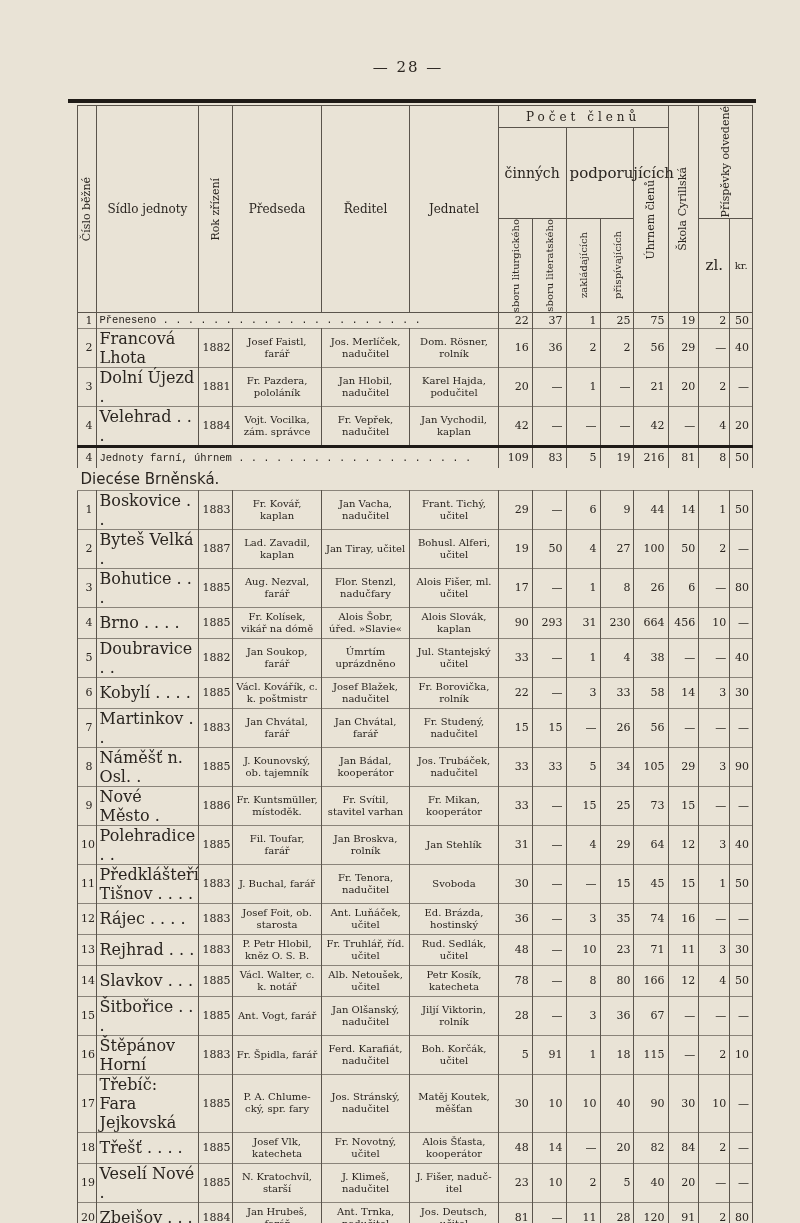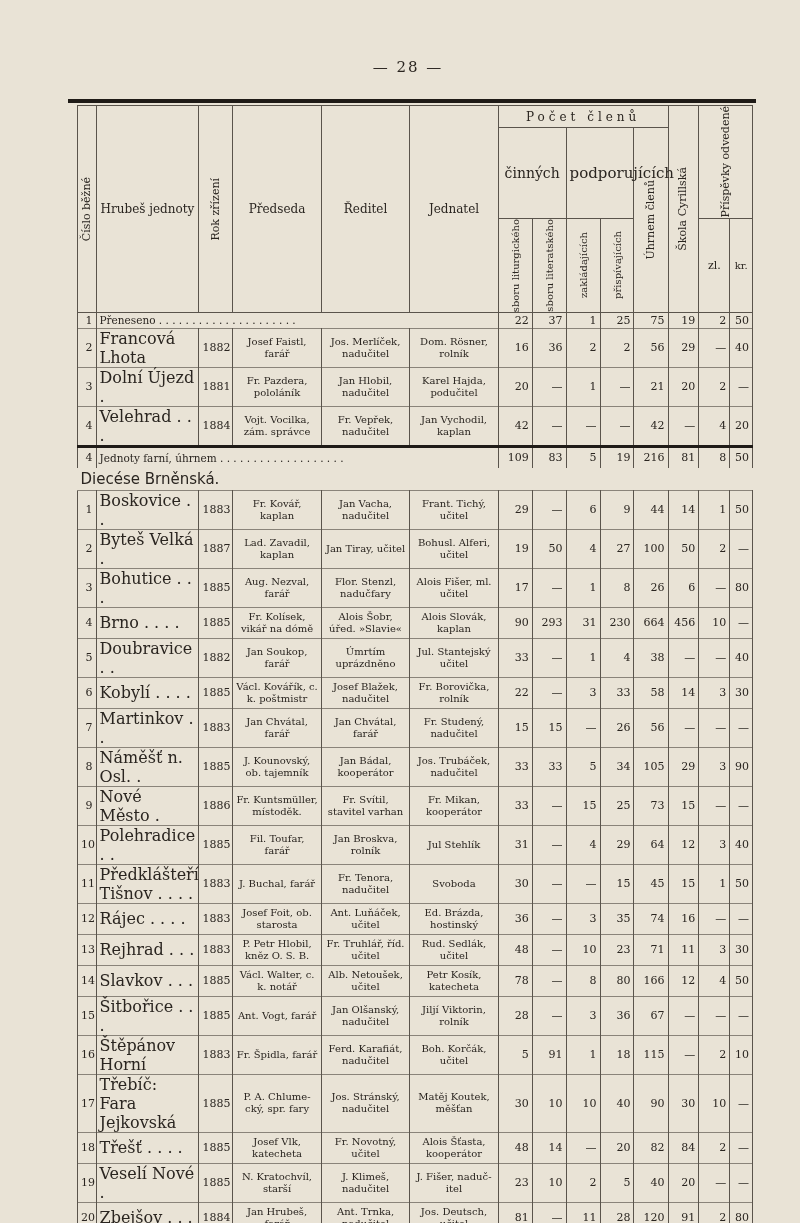--- a/index.html
+++ b/index.html
@@ -30,21 +30,21 @@
   .vert { writing-mode:vertical-rl; transform:rotate(180deg); white-space:nowrap; font-size:11px; margin:auto; line-height:1.1;}
   .hdr-text { font-size:12px; }
   tr.data td { border-top:1px solid #8a847a; height:30px; }
   tr.single td { height:15px; border-top:none; }
   td.num { text-align:right; font-family:"DejaVu Serif", serif; font-size:11px; }
   td.idx { text-align:right; font-size:11px; }
   td.place { text-align:left; font-size:16px; }
   td.yr { text-align:center; font-size:11px; }
   td.person { text-align:center; font-size:10px; line-height:1.2; }
   tr.sum td { border-top:3px solid #1f1b17; height:20px; }
-  td.dots { text-align:left; white-space:nowrap; overflow:hidden; }
+  td.dots { text-align:left; white-space:nowrap; overflow:hidden;font-family:Liberation Mono, monospace; }
   tr.section td { border-left:none; border-right:none; height:22px; }
   .section-title { font-family:"DejaVu Sans", sans-serif; font-size:15px; padding-left:180px;}
 </style>
 </head>
 <body>
 
 <div class="page-num">— 28 —</div>
 <div class="topbar"></div>
 
 <table class="main">
@@ -62,21 +62,21 @@
     <col style="width:33px">
       <col style="width:30px">
       <col style="width:30px">
       <col style="width:22px">
   </colgroup>
   <thead>
     <tr style="height:22px">
       <th rowspan="3">
           <div class="vert">Číslo běžné</div>
         </th>
-      <th rowspan="3" class="hdr-text">Hrubeš jednoty</th>
+      <th rowspan="3" class="hdr-text">Sídlo jednoty</th>
       <th rowspan="3">
           <div class="vert">Rok zřízení</div>
         </th>
       <th rowspan="3" class="hdr-text">Předseda</th>
       <th rowspan="3" class="hdr-text">Ředitel</th>
       <th rowspan="3" class="hdr-text">Jednatel</th>
       <th colspan="5" class="hdr-text" style="letter-spacing:4px">Počet členů</th>
       <th rowspan="3">
           <div class="vert">Škola Cyrillská</div>
         </th>
@@ -97,21 +97,21 @@
         </th>
       <th>
           <div class="vert" style="font-size:10px">sboru literatského</div>
         </th>
       <th>
           <div class="vert" style="font-size:10px">zakládajících</div>
         </th>
       <th>
           <div class="vert" style="font-size:10px">přispívajících</div>
         </th>
-      <th style="font-size:11px">zl.</th>
+      <th style="font-size:15px">zl.</th>
       <th style="font-size:10px">kr.</th>
     </tr>
   </thead>
   <tbody id="tbody">
       <tr class="data single">
         <td class="idx">1</td>
         <td class="dots" colspan="5">Přeneseno . . . . . . . . . . . . . . . . . . . . .</td>
         <td class="num">22</td>
         <td class="num">37</td>
         <td class="num">1</td>
@@ -327,21 +327,21 @@
         <td class="num">15</td>
         <td class="num">—</td>
         <td class="num">—</td>
       </tr>
       <tr class="data">
         <td class="idx">10</td>
         <td class="place">Polehradice . .</td>
         <td class="yr">1885</td>
         <td class="person">Fil. Toufar, farář</td>
         <td class="person">Jan Broskva, rolník</td>
-        <td class="person">Jul Stehlík</td>
+        <td class="person">Jan Stehlík</td>
         <td class="num">31</td>
         <td class="num">—</td>
         <td class="num">4</td>
         <td class="num">29</td>
         <td class="num">64</td>
         <td class="num">12</td>
         <td class="num">3</td>
         <td class="num">40</td>
       </tr>
       <tr class="data">

